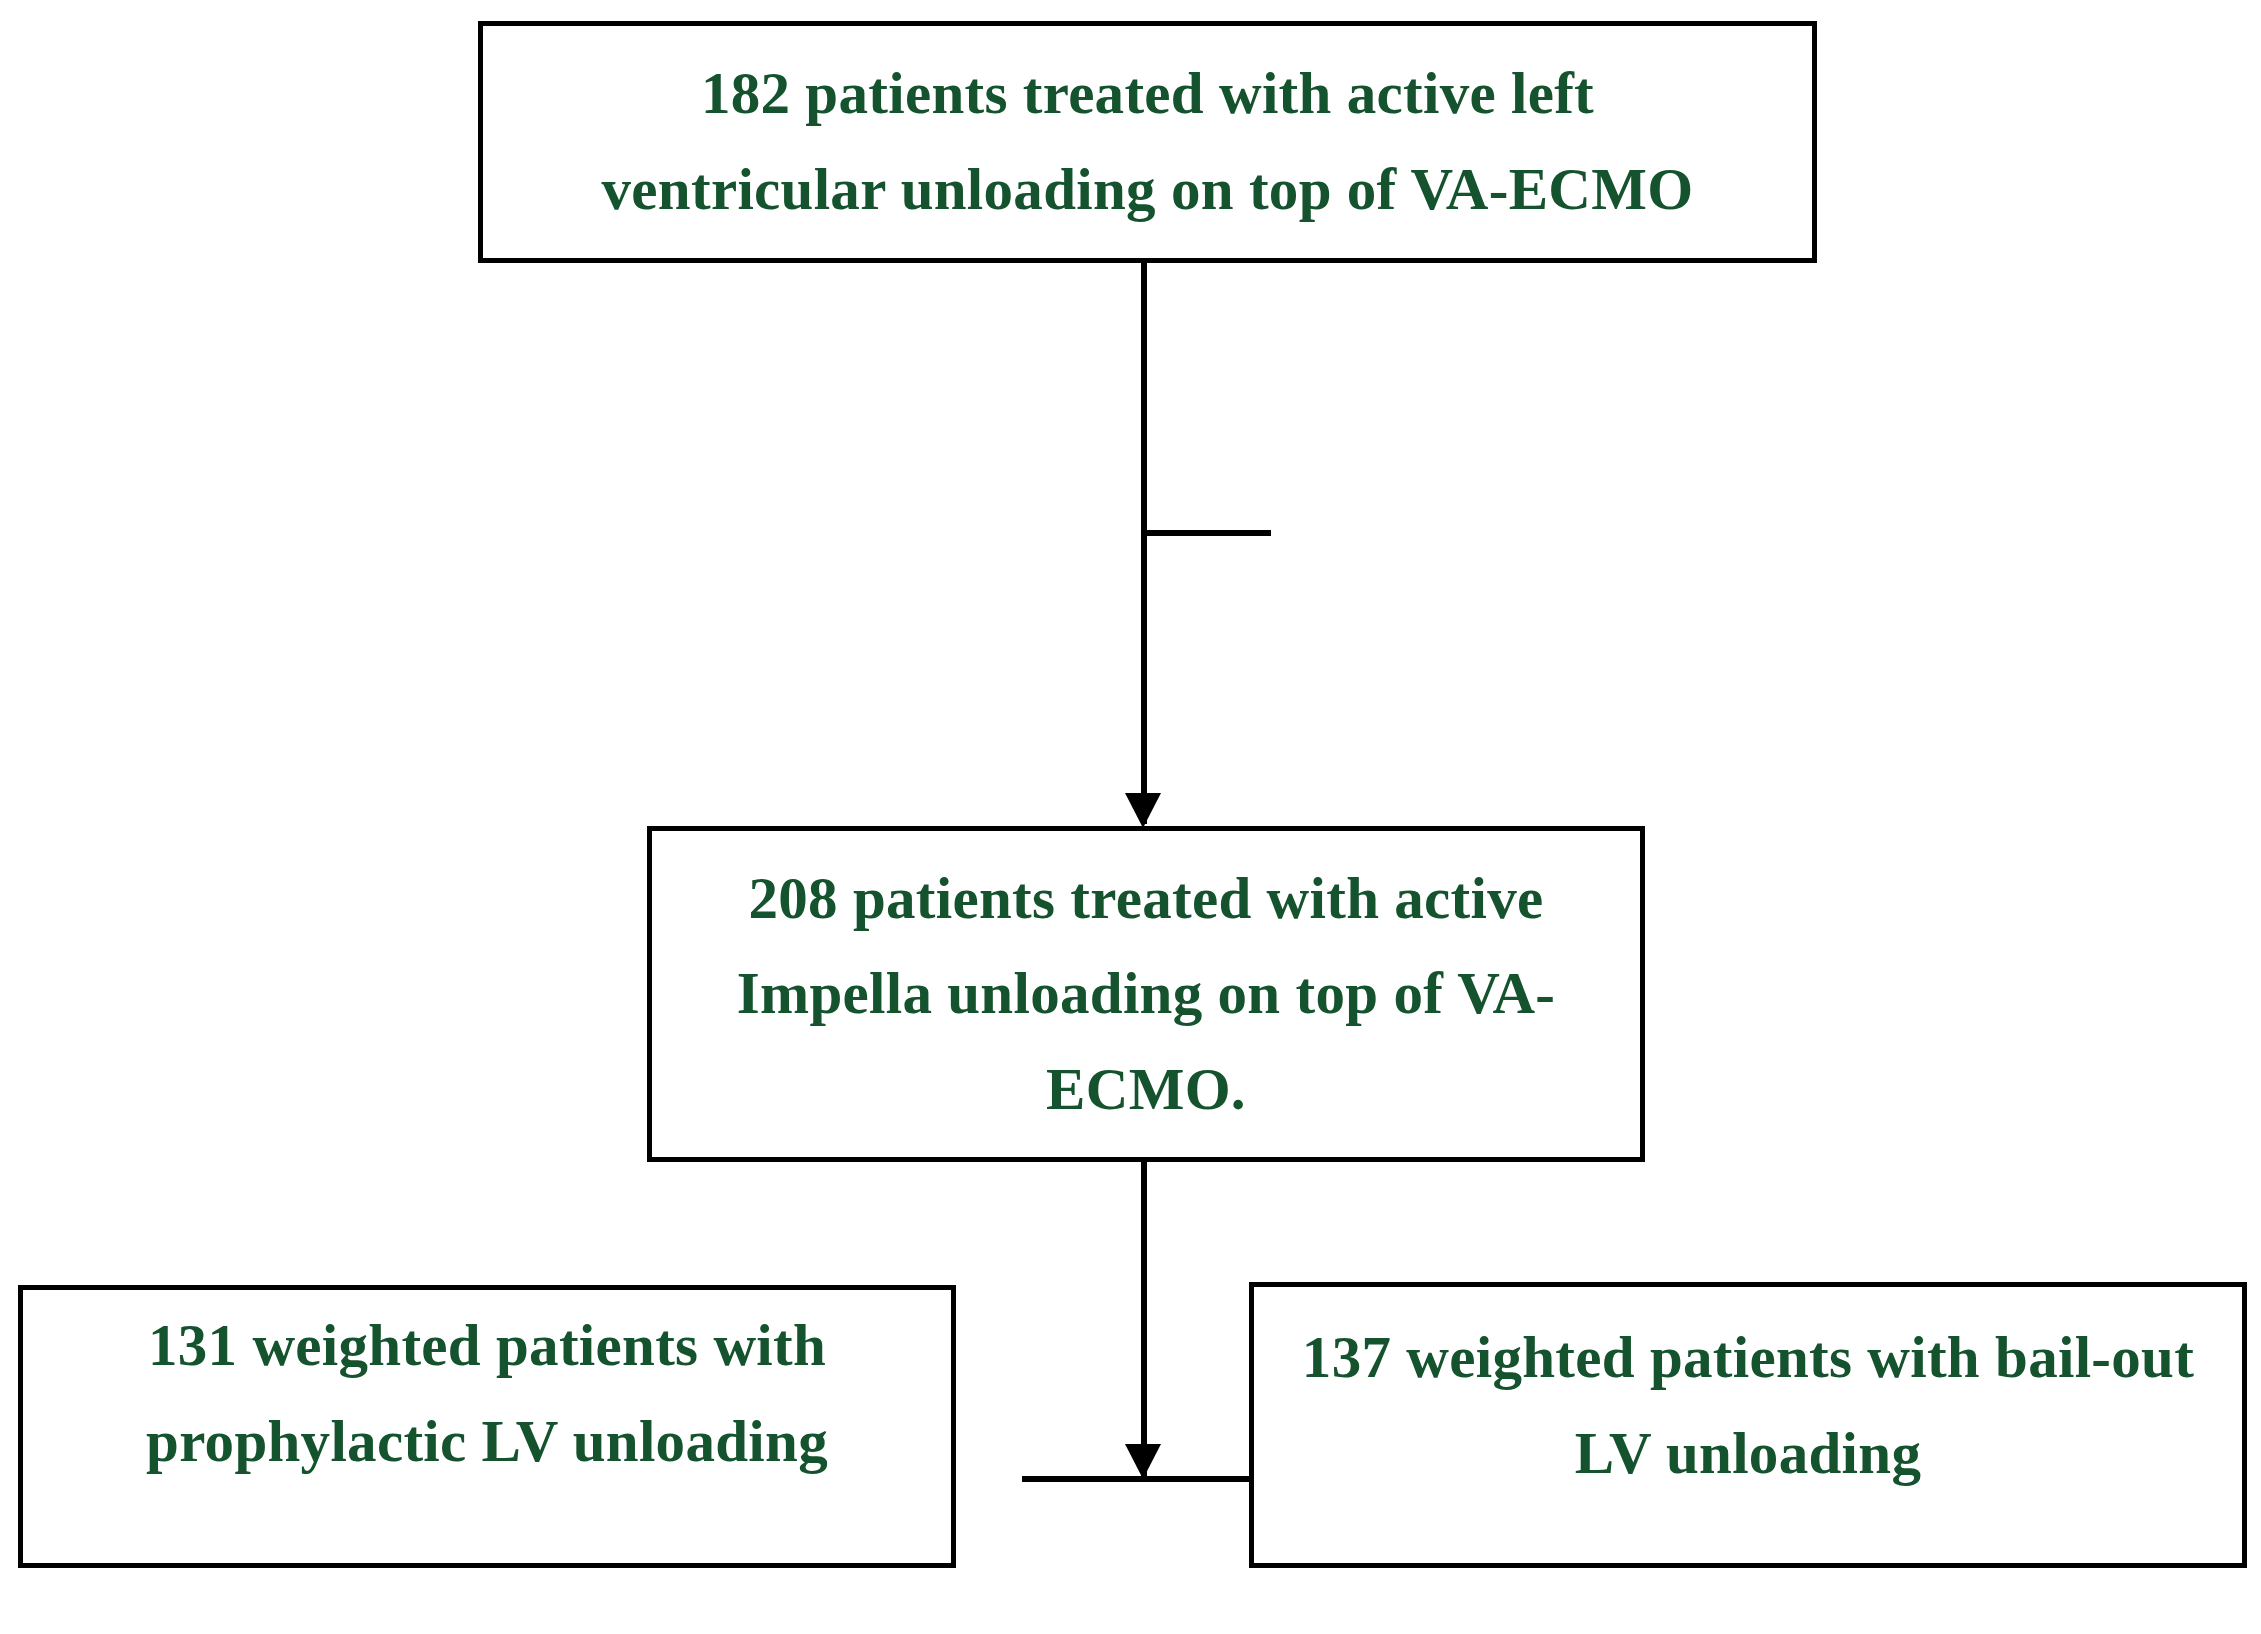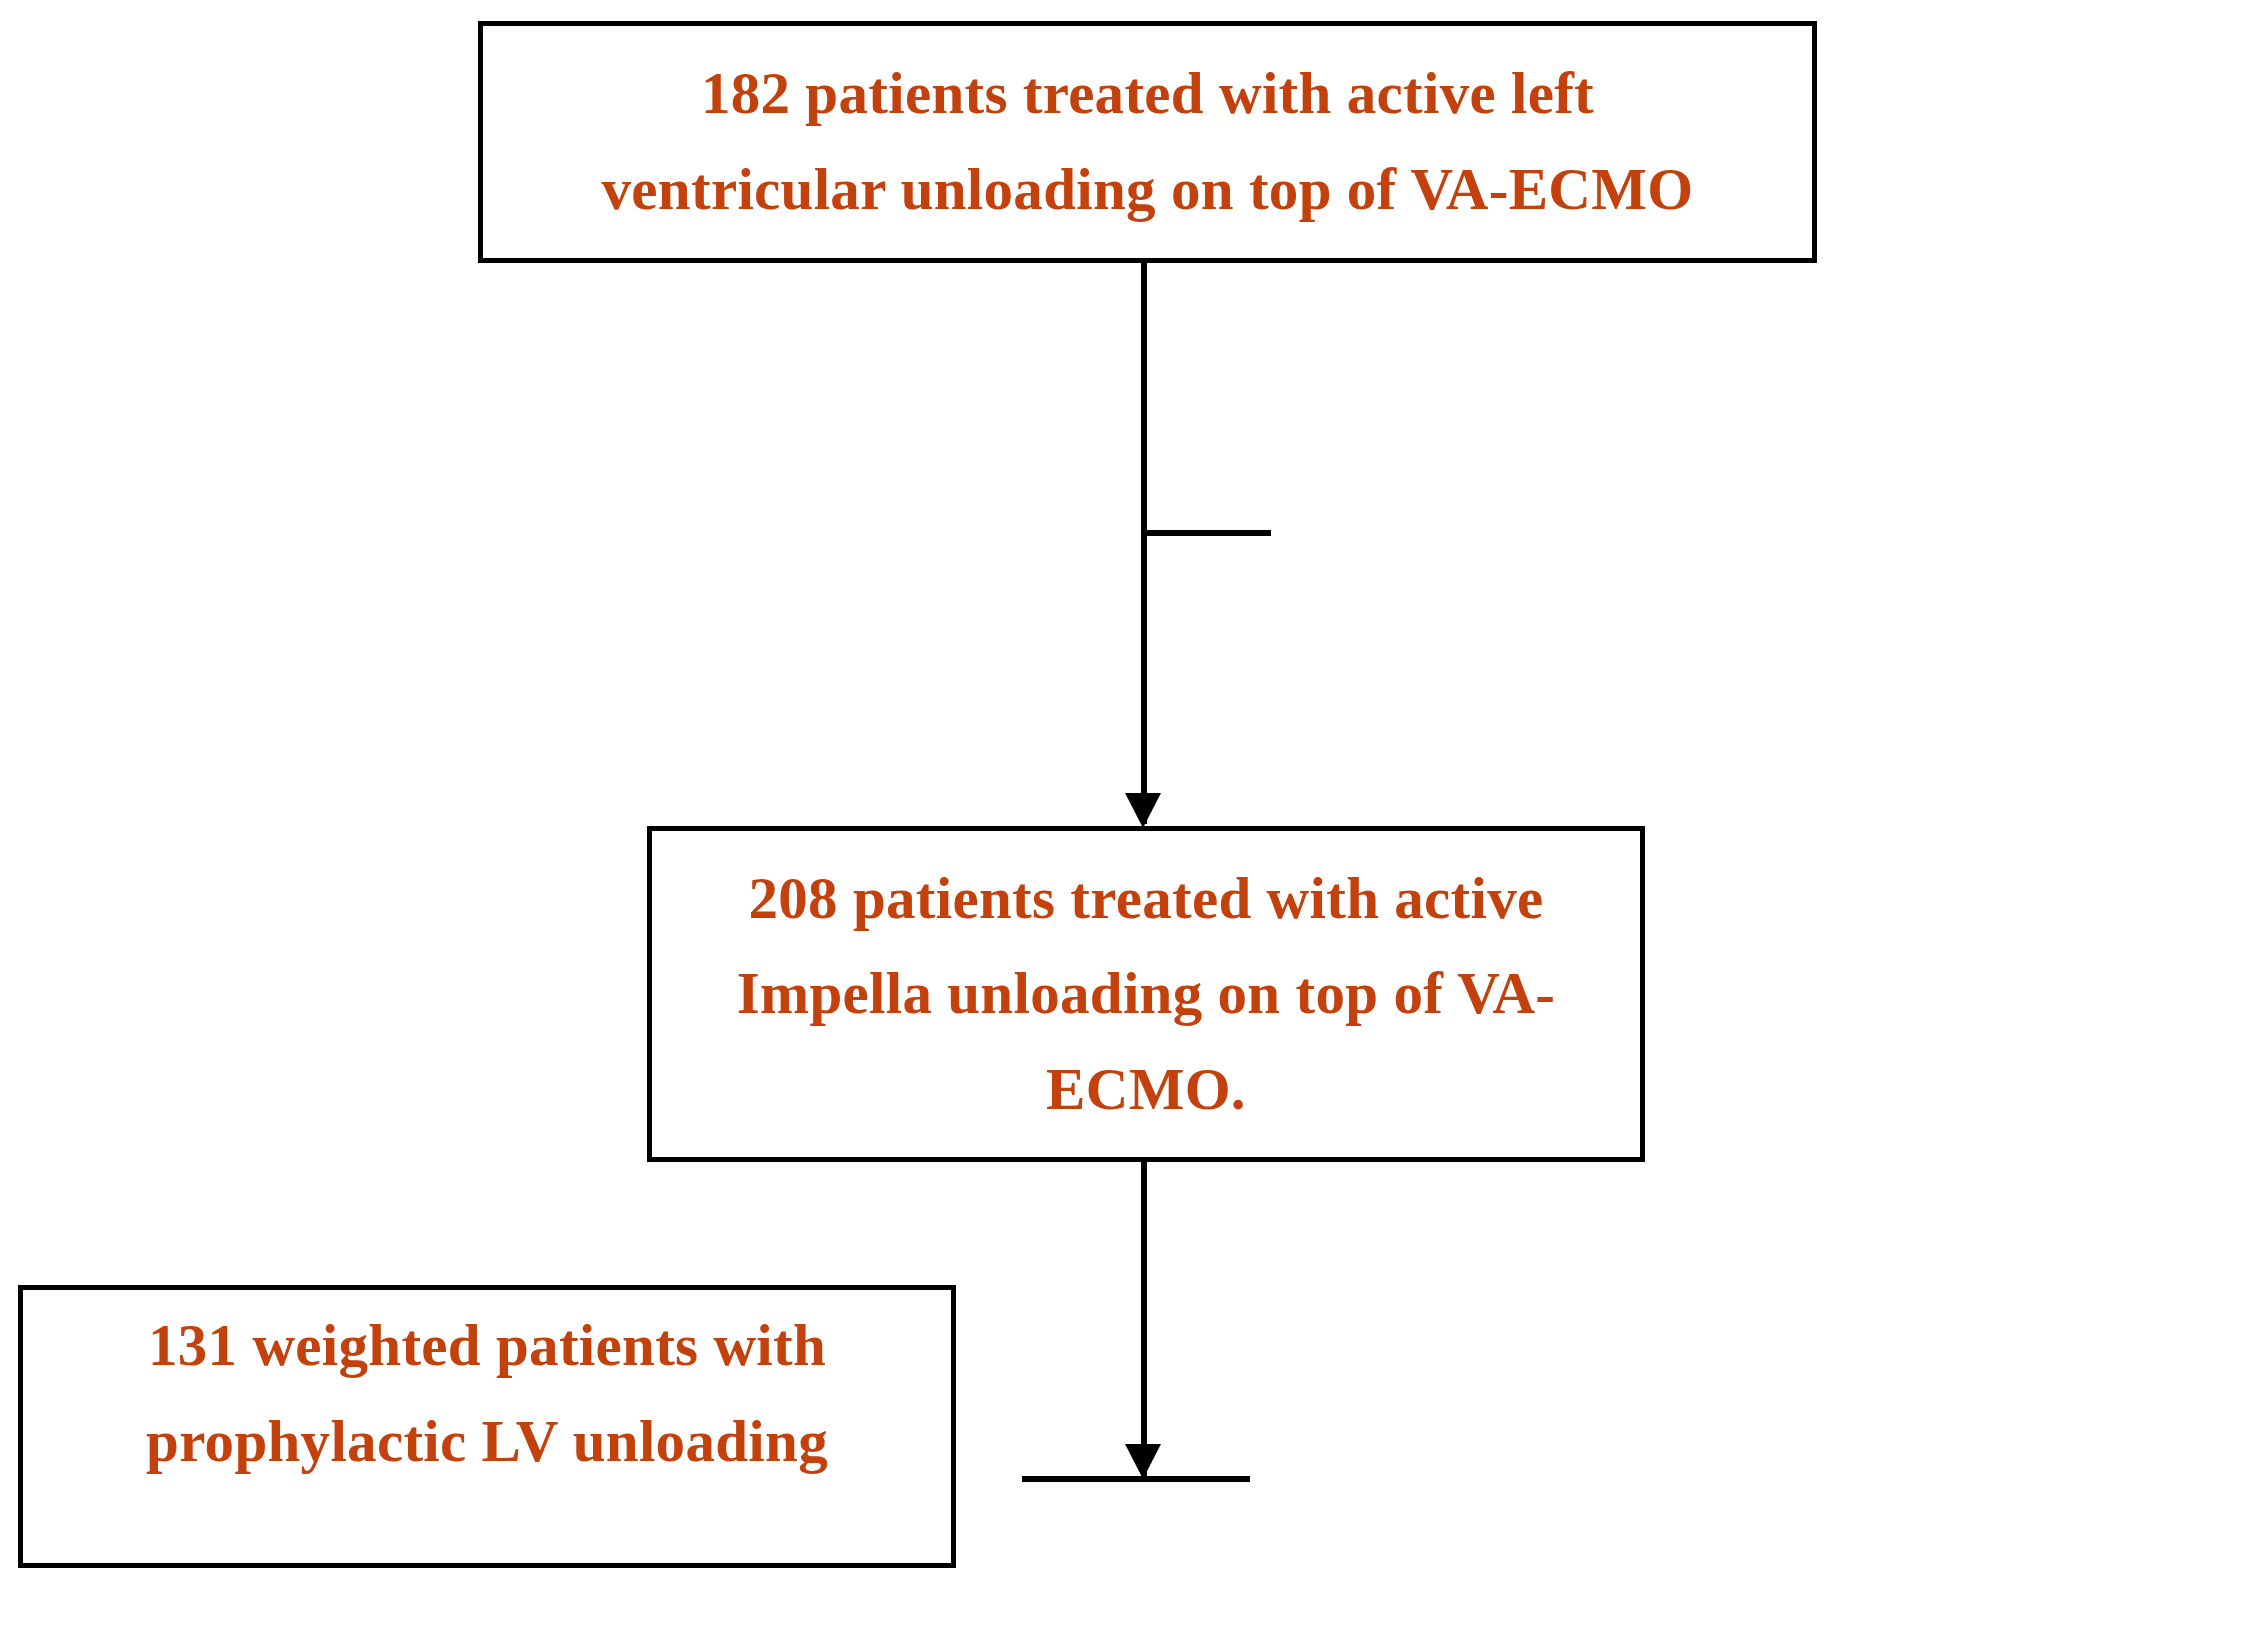--- a/index.html
+++ b/index.html
@@ -20,21 +20,21 @@
     box-sizing: border-box;
     border: 5.1px solid #000000;
     background: #ffffff;
     display: flex;
     align-items: center;
     justify-content: center;
     text-align: center;
   }
   .node-text {
     display: block;
-    color: #c2410c;
+    color: #14532d;
     font-weight: 700;
     font-size: 59px;
     line-height: 1.62;
     letter-spacing: 0.3px;
     padding: 0 39px;
   }
   
   #box-total        { left: 478px;  top: 21px;   width: 1339px; height: 242px; }
   #box-total .node-text { padding: 0 77px; }
   #box-excluded     { left: 1268px; top: 362px;  width: 982px; height: 337px; }
@@ -96,15 +96,18 @@
   <div class="conn v-line" id="trunk-lower"></div>
 
   <div class="arrowhead" id="arrow-split"></div>
 
   <div class="conn h-line" id="split-line"></div>
 
   <div class="node-box" id="box-prophylactic">
     <span class="node-text">131 weighted patients with prophylactic LV unloading</span>
   </div>
 
+  <div class="node-box" id="box-bailout">
+    <span class="node-text">137 weighted patients with bail-out LV unloading</span>
+  </div>
 
 </div>
 
 
 </body></html>

